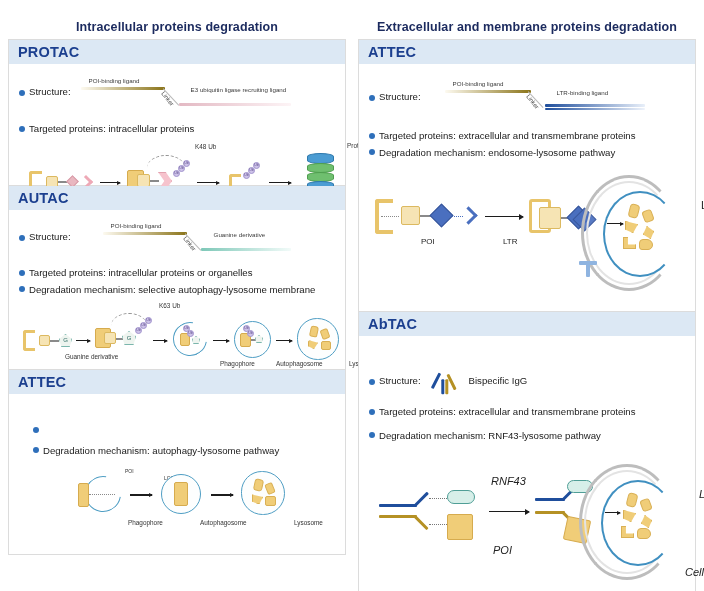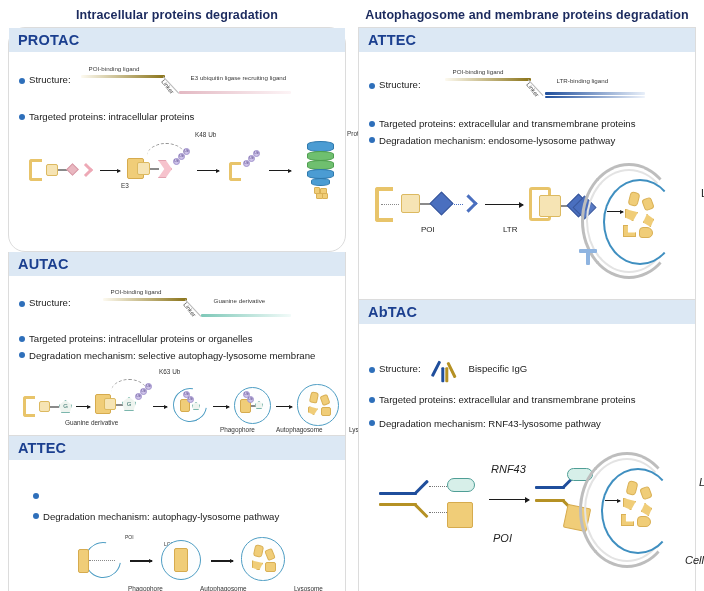--- a/index.html
+++ b/index.html
@@ -8,21 +8,21 @@
     font-family:"Liberation Sans","DejaVu Sans",sans-serif;
     color:#231f20;
   }
   .figure{position:absolute;inset:0;display:flex;}
   .col{position:relative;box-sizing:border-box;}
   .col-left{width:352px;padding:0 6px 0 8px;}
   .col-right{width:352px;padding:0 8px 0 6px;}
 
   .col-title{
     text-align:center;font-weight:bold;font-size:12.5px;color:#1b2a5e;
-    letter-spacing:.1px;padding-top:8px;padding-bottom:5px;
+    letter-spacing:.1px;padding-top:20px;padding-bottom:5px;
   }
 
   .panel{
     border:1px solid #dcdcdc;background:#fff;box-sizing:border-box;
     position:relative;margin-bottom:0;
   }
   .panel + .panel{border-top:none;}
   .panel-head{
     background:#dce8f4;height:24px;display:flex;align-items:center;
     padding-left:9px;box-sizing:border-box;
@@ -151,21 +151,21 @@
   }
 </style>
 </head>
 <body>
 
 <div class="figure">
 
   <div class="col col-left">
     <div class="col-title">Intracellular proteins degradation</div>
 
-    <div class="panel" style="height:225px;border-radius:17px;">
+    <div class="panel" style="height:147px;">
       <div class="panel-head">
         <span class="ttl">PROTAC</span>
       </div>
       <div class="panel-body">
 
         <div class="bullet-row" style="margin-top:7px;align-items:center;">
           <span class="dot"></span>
           <span class="btxt">Structure:</span>
           <span class="ligand">
             <span class="lig-lbl" style="left:16px;top:0px;">POI-binding ligand</span>
@@ -341,21 +341,21 @@
           <span class="blob" style="left:249px;top:19px;width:6px;height:9px;border-radius:2px;transform:rotate(-22deg);"></span>
           <span class="blob" style="left:235px;top:30px;width:9px;height:8px;clip-path:polygon(0 0,100% 25%,65% 100%,0 70%);"></span>
           <span class="blob" style="left:248px;top:32px;width:9px;height:8px;border-radius:2px;"></span>
           <span class="dlabel" style="left:231px;top:55px;">Lysosome</span>
         </div>
       </div>
     </div>
   </div>
 
   <div class="col col-right">
-    <div class="col-title">Autophagosome and membrane proteins degradation</div>
+    <div class="col-title">Extracellular and membrane proteins degradation</div>
 
     <div class="panel" style="height:273px;">
       <div class="panel-head">
         <span class="ttl">ATTEC</span>
       </div>
       <div class="panel-body">
 
         <div class="bullet-row" style="margin-top:12px;align-items:center;">
           <span class="dot"></span>
           <span class="btxt">Structure:</span>

